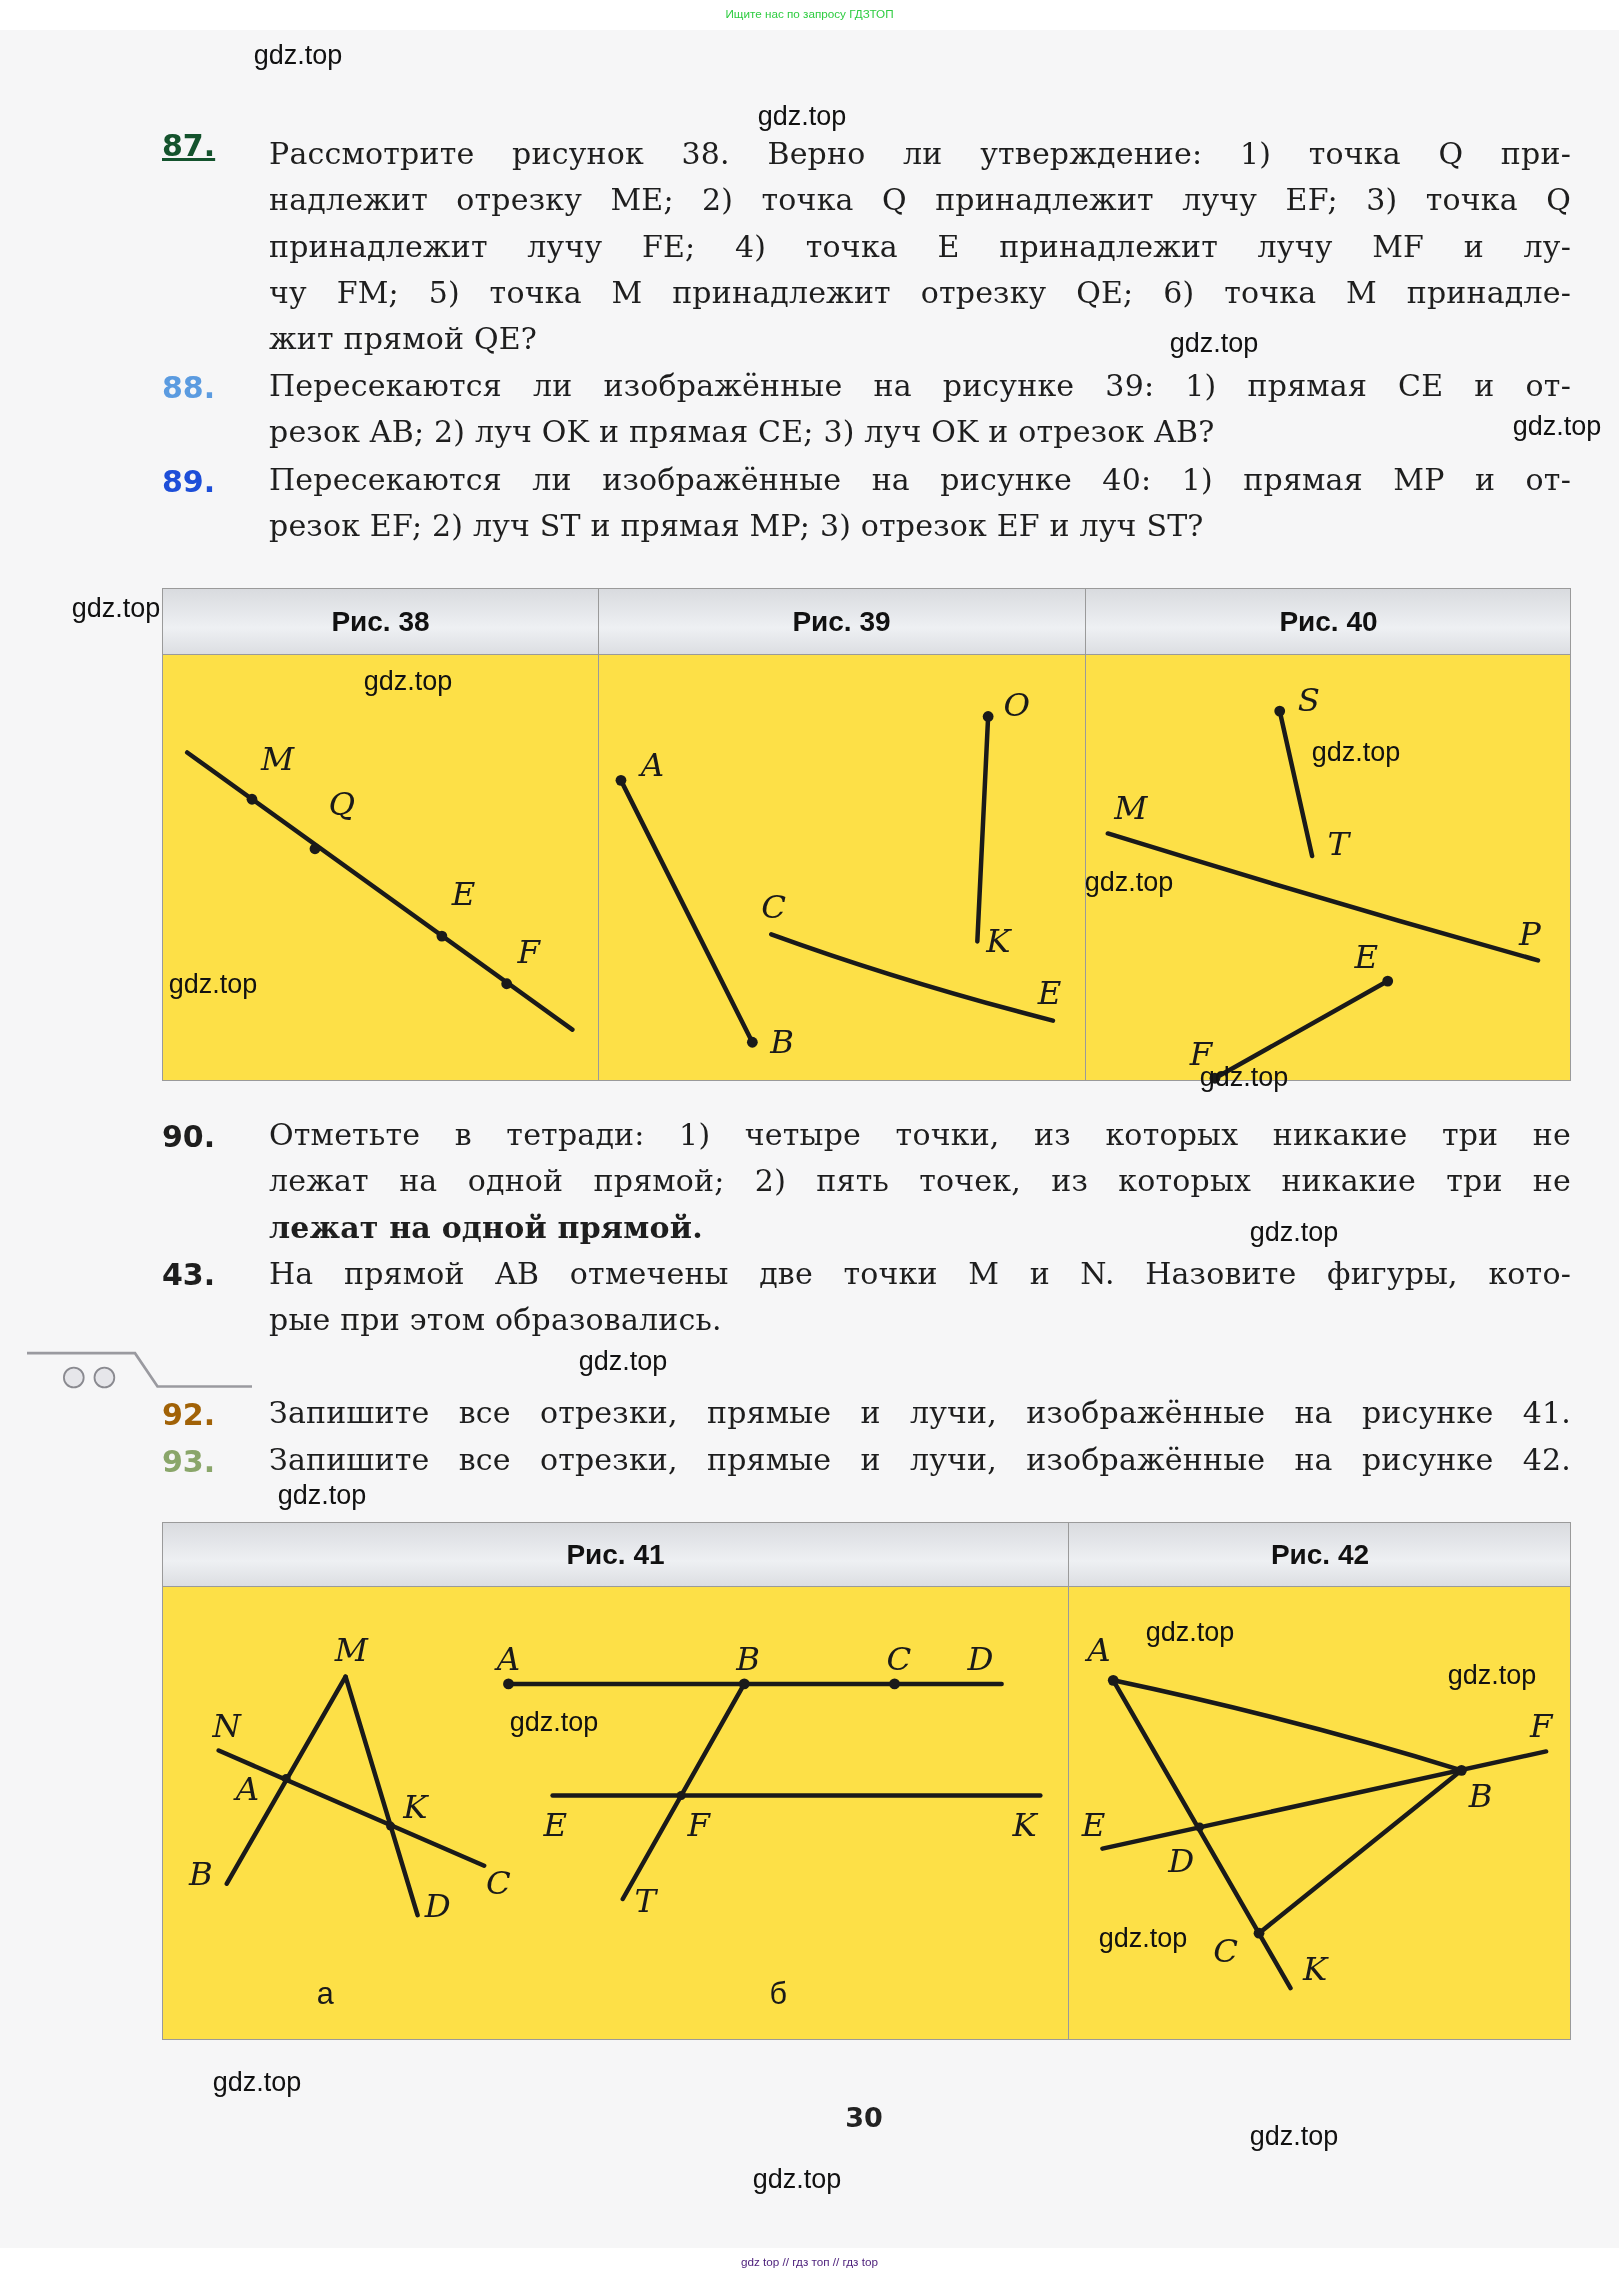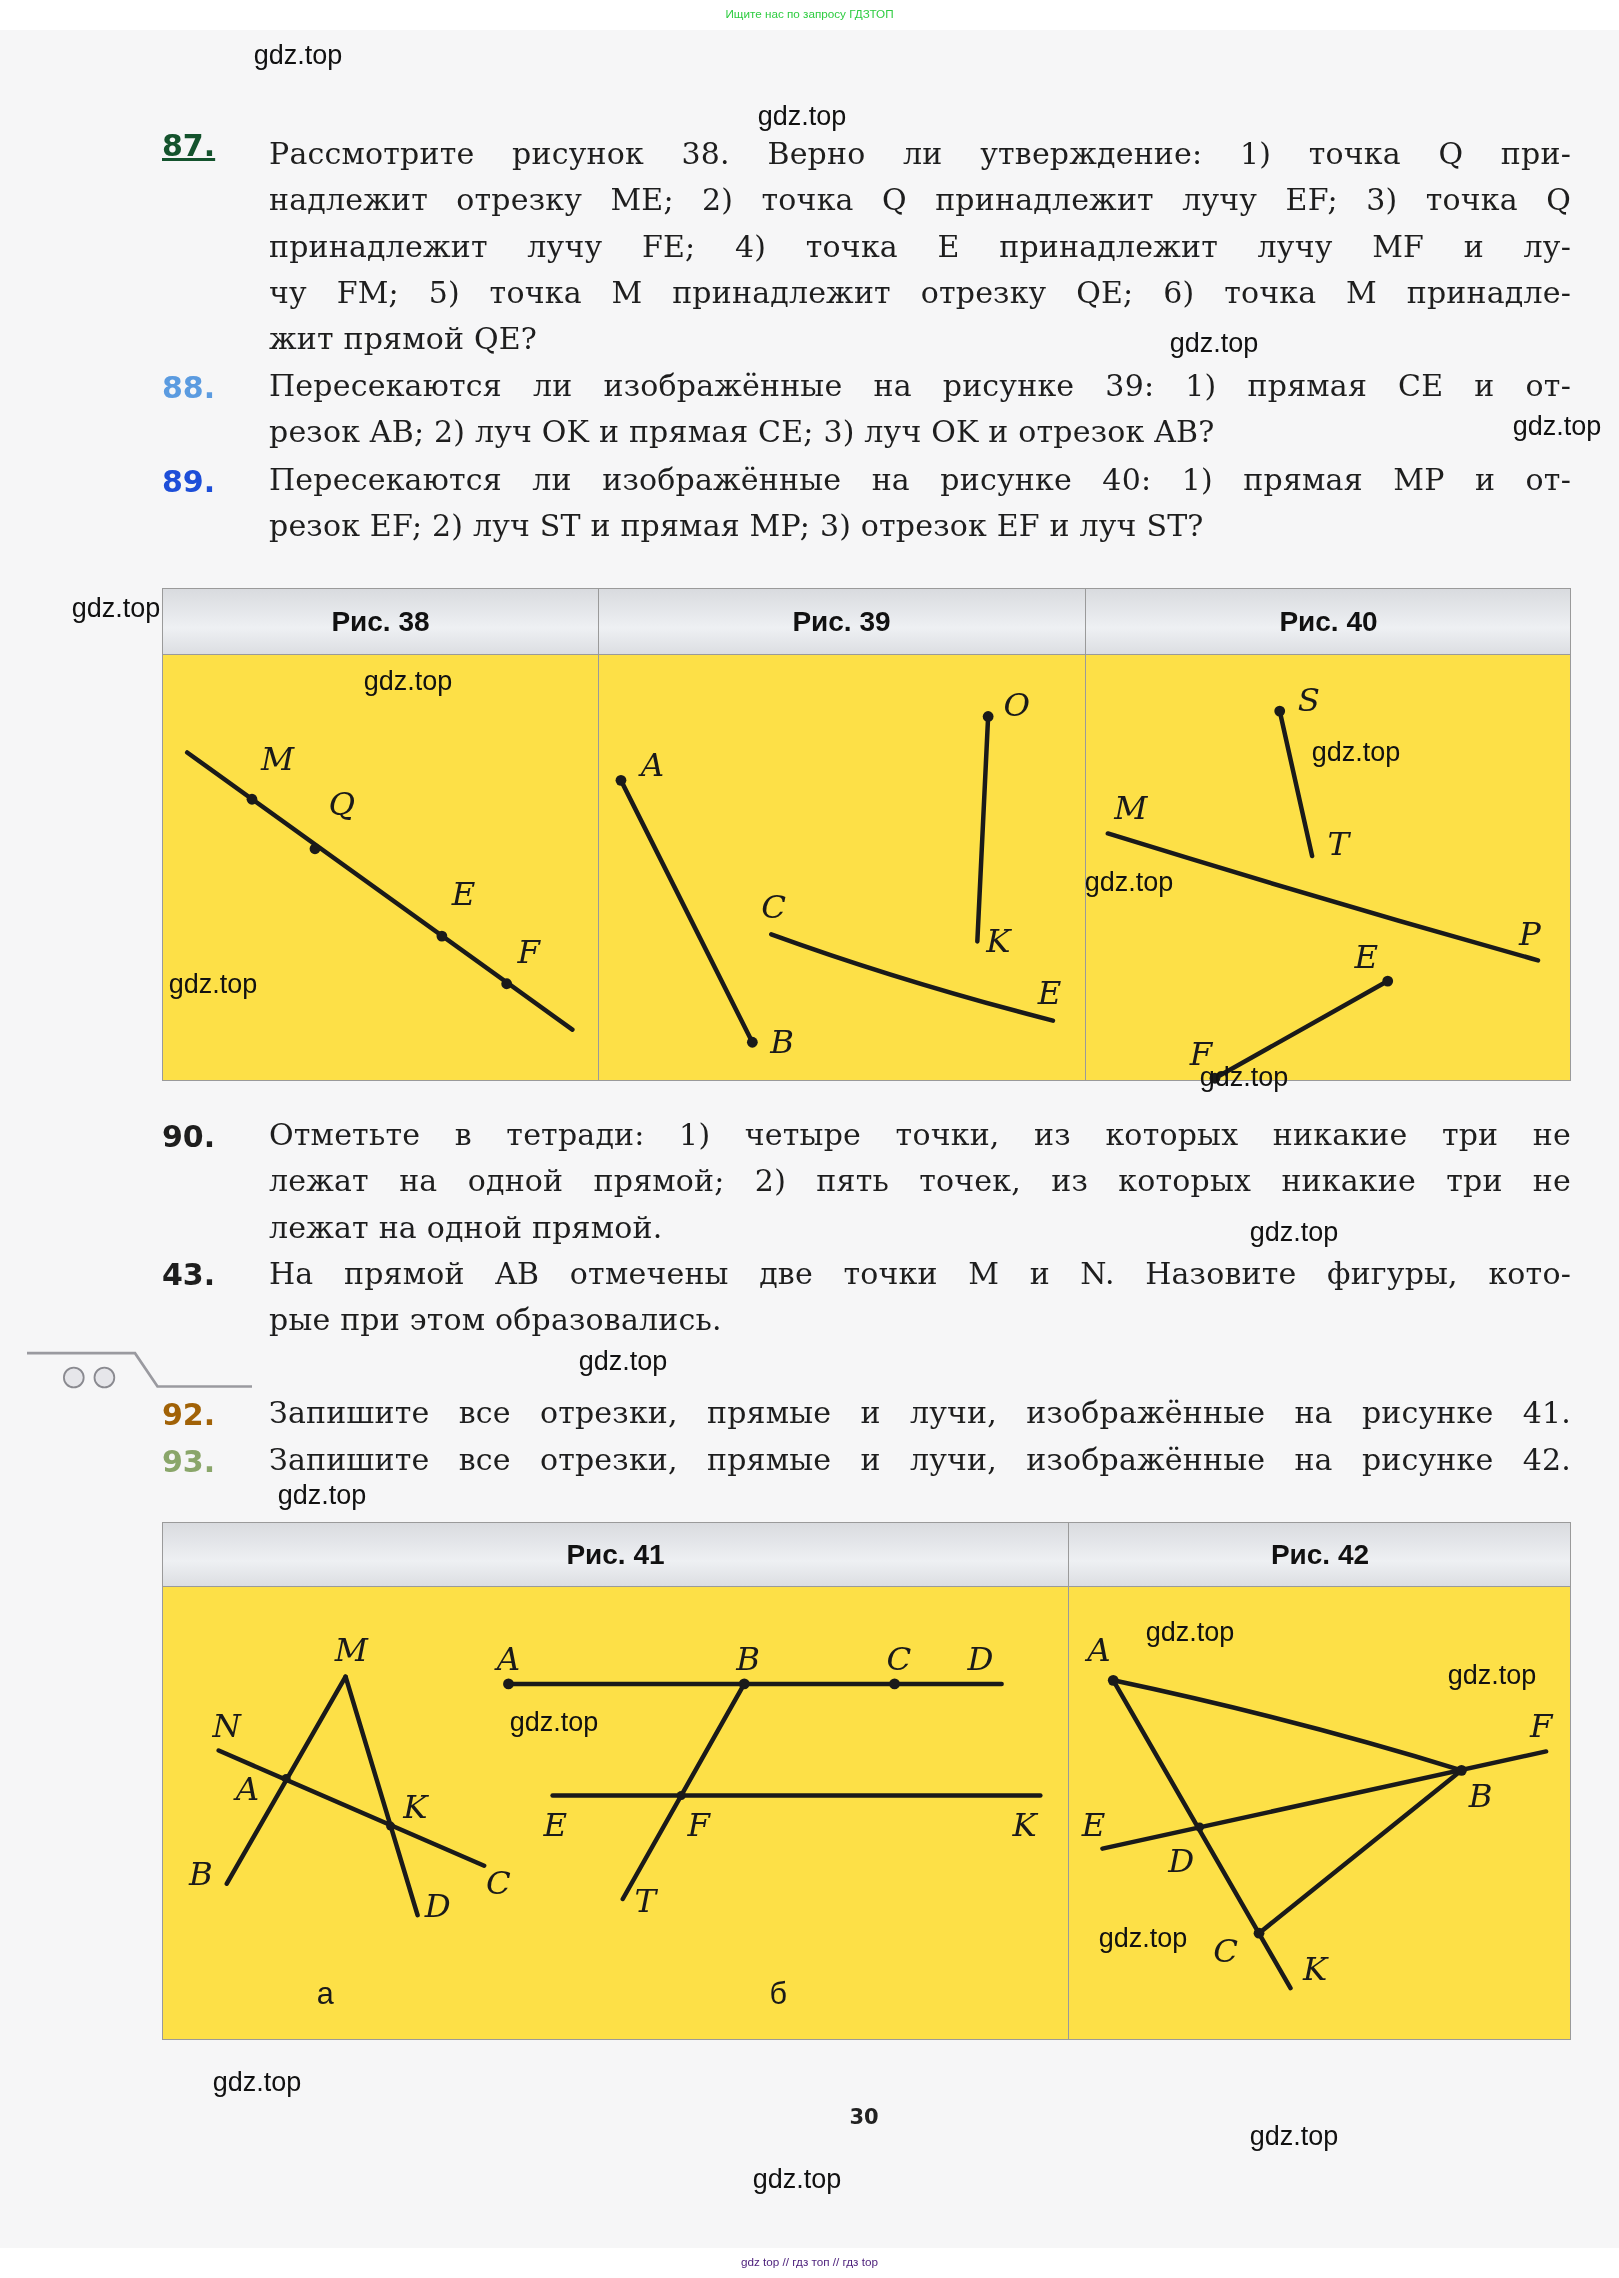--- a/index.html
+++ b/index.html
@@ -17,21 +17,21 @@
   .fig-table { position:absolute; border:1.8px solid #9a9a9a; background:#fde047; box-sizing:border-box; }
   .fig-head { position:absolute; top:0; left:0; right:0; background:linear-gradient(#d9dbdf,#eef0f3 60%,#dcdee2); border-bottom:1.8px solid #9a9a9a; }
   .fig-cell-title { position:absolute; top:0; height:100%; display:flex; align-items:center; justify-content:center;
                     font-family:"Liberation Sans", sans-serif; font-weight:bold; font-size:28px; color:#111; }
   .vdiv { position:absolute; top:0; bottom:0; width:0; border-left:1.8px solid #9a9a9a; }
   svg.figs { position:absolute; left:0; top:0; overflow:visible; }
   .lbl { font-family:"DejaVu Serif", serif; font-style:italic; font-size:36px; fill:#1a1a1a; }
   .sub { font-family:"Liberation Sans", sans-serif; font-size:34px; fill:#1a1a1a; }
   .seg { stroke:#1a1a1a; stroke-width:5; stroke-linecap:round; fill:none; }
   .dot { fill:#1a1a1a; }
-  .pagenum { position:absolute; left:864px; top:2117px; transform:translate(-50%,-50%); font-family:"DejaVu Sans", sans-serif; font-weight:bold; font-size:21px; color:#222; }
+  .pagenum { position:absolute; left:864px; top:2117px; transform:translate(-50%,-50%); font-family:"DejaVu Sans", sans-serif; font-weight:bold; font-size:27px; color:#222; }
   .pair-icon { position:absolute; left:27px; top:1346px; width:225px; height:54px; }
 </style>
 </head>
 <body>
 
 <div class="topstrip">Ищите нас по запросу ГДЗТОП</div>
 
 <div id="exercises">
     <div class="num" style="top: 128px; color: #14532d; text-decoration: underline;">87.</div>
     <div class="line" style="top: 136px;">Рассмотрите рисунок 38. Верно ли утверждение: 1) точка Q при-</div>
@@ -41,21 +41,21 @@
     <div class="line last" style="top: 321px;">жит прямой QE?</div>
     <div class="num" style="top: 370px; color: rgb(91, 155, 224);">88.</div>
     <div class="line" style="top: 368px;">Пересекаются ли изображённые на рисунке 39: 1) прямая CE и от-</div>
     <div class="line last" style="top: 414px;">резок AB; 2) луч OK и прямая CE; 3) луч OK и отрезок AB?</div>
     <div class="num" style="top: 464px; color: #1d4ed8;">89.</div>
     <div class="line" style="top: 462px;">Пересекаются ли изображённые на рисунке 40: 1) прямая MP и от-</div>
     <div class="line last" style="top: 508px;">резок EF; 2) луч ST и прямая MP; 3) отрезок EF и луч ST?</div>
     <div class="num" style="top: 1119px; color: rgb(30, 30, 30);">90.</div>
     <div class="line" style="top: 1117px;">Отметьте в тетради: 1) четыре точки, из которых никакие три не</div>
     <div class="line" style="top: 1163px;">лежат на одной прямой; 2) пять точек, из которых никакие три не</div>
-    <div class="line last" style="top: 1210px;">лежат на одной прямой.</div>
+    <div class="line last" style="top: 1210px; font-weight: bold;">лежат на одной прямой.</div>
     <div class="num" style="top: 1257px; color: rgb(30, 30, 30);">43.</div>
     <div class="line" style="top: 1256px;">На прямой AB отмечены две точки M и N. Назовите фигуры, кото-</div>
     <div class="line last" style="top: 1302px;">рые при этом образовались.</div>
     <div class="num" style="top: 1397px; color: #a16207;">92.</div>
     <div class="line" style="top: 1395px;">Запишите все отрезки, прямые и лучи, изображённые на рисунке 41.</div>
     <div class="num" style="top: 1444px; color: rgb(138, 166, 106);">93.</div>
     <div class="line" style="top: 1442px;">Запишите все отрезки, прямые и лучи, изображённые на рисунке 42.</div>
   </div>
 
 <svg class="pair-icon" viewBox="0 0 250 60">

